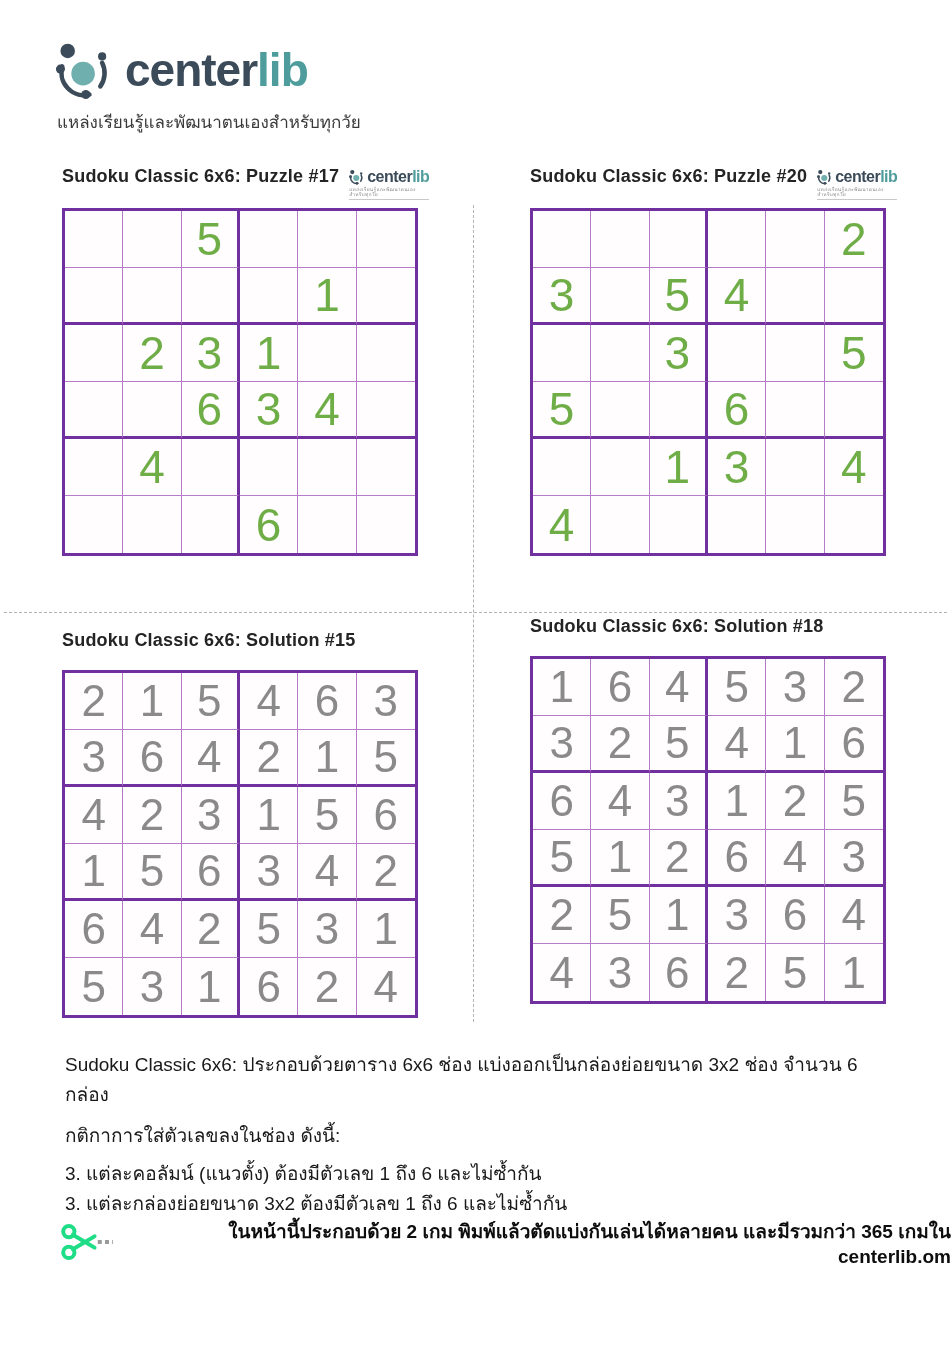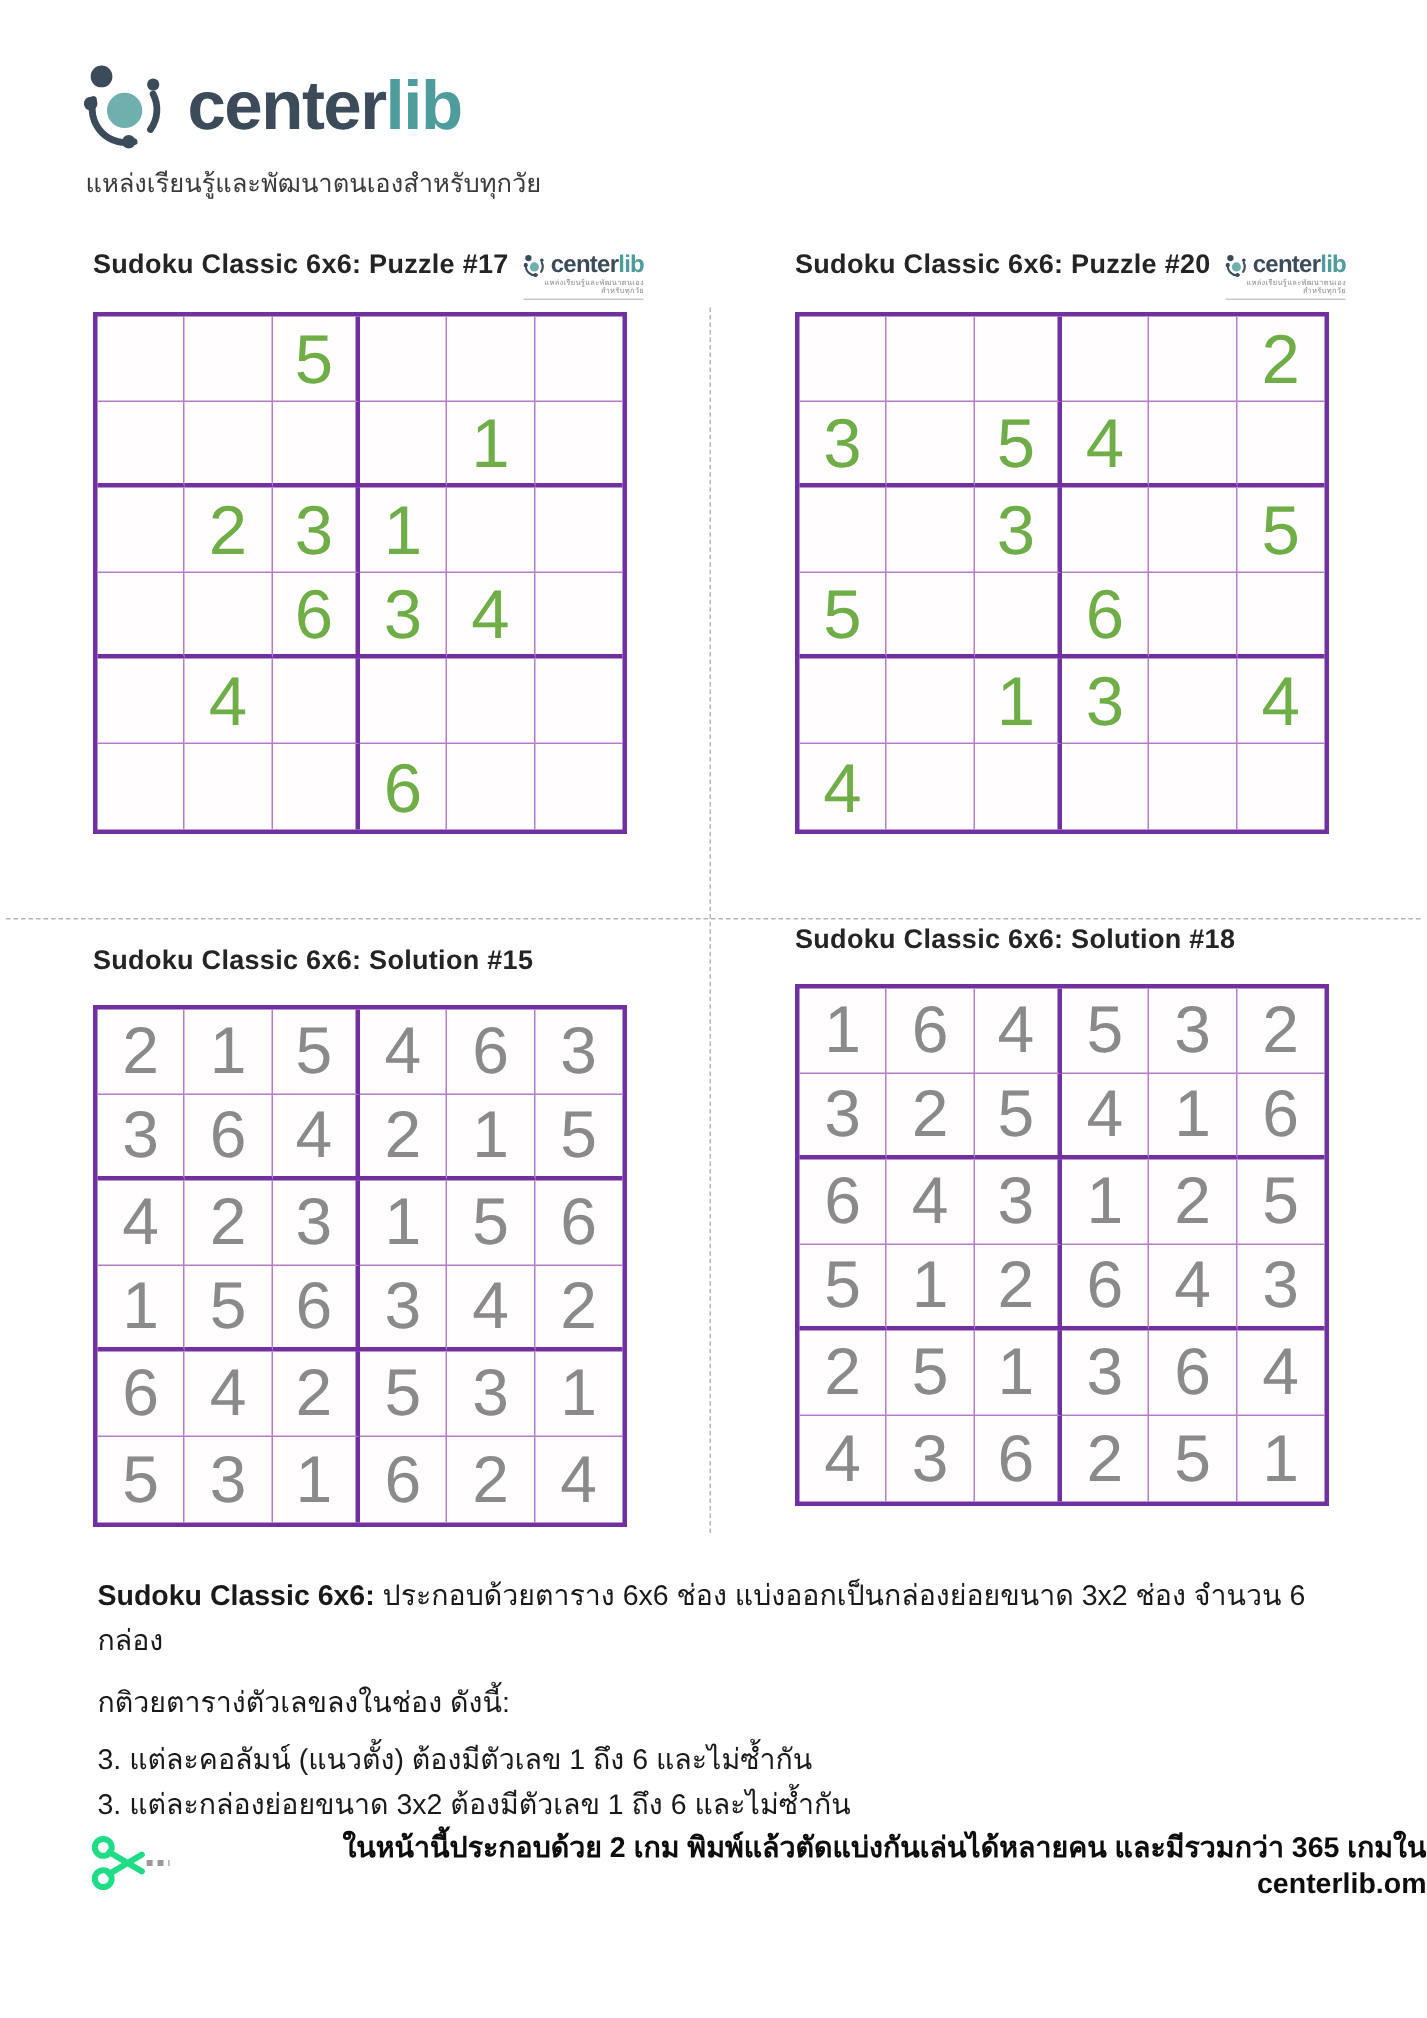--- a/index.html
+++ b/index.html
@@ -10,21 +10,21 @@
   
   .brand{position:absolute;left:55px;top:40px;display:flex;align-items:center;gap:12px;}
   .brand-word{font-size:46px;font-weight:700;letter-spacing:-1px;line-height:1;}
   .brand-word .p1{color:var(--logo-primary);}
   .brand-word .p2{color:var(--logo-secondary);}
   .brand-tagline{position:absolute;left:57px;top:108px;font-size:17px;color:#3a3a3a;}
   .logo-dark{fill:var(--logo-primary);}
   .logo-teal{fill:var(--logo-icon-fill);}
   .logo-arc{stroke:var(--logo-primary);fill:none;stroke-linecap:round;}
   
-  .quad{position:absolute;width:356px;text-align:right;}
+  .quad{position:absolute;width:356px;}
   .q1{left:62px;top:166px;}
   .q2{left:530px;top:166px;}
   .q3{left:62px;top:630px;}
   .q4{left:530px;top:616px;}
   .quad-head{display:flex;align-items:flex-start;gap:10px;height:40px;}
   .q1 .quad-head,.q2 .quad-head{height:42px;}
   .quad-title{margin:0;font-size:18px;font-weight:600;color:#242424;letter-spacing:.2px;white-space:nowrap;}
   .minilogo{display:flex;flex-direction:column;margin-top:3px;line-height:1;}
   .minilogo-row{display:flex;align-items:center;gap:3px;}
   .minilogo-word{font-size:16px;font-weight:700;letter-spacing:-.5px;}
@@ -46,21 +46,21 @@
   .grid.puzzle .cell{color:var(--puzzle-number);}
   .grid.solution .cell{color:var(--solution-number);font-size:44px;}
   
   .cut-v{position:absolute;left:473px;top:205px;height:817px;width:0;border-left:1px dashed var(--cut-line);}
   .cut-h{position:absolute;left:4px;right:4px;top:612px;height:0;border-top:1px dashed var(--cut-line);}
   
   .desc{position:absolute;left:65px;top:1050px;width:840px;font-size:19px;color:#191919;}
   .desc p{margin:0;line-height:30px;}
   .desc .lead{margin-bottom:11px;}
   .desc .sub{margin-bottom:8px;}
-  .desc b{font-weight:700;}
+  .desc b{font-weight:400;}
   
   .footer{position:absolute;left:60px;top:1216px;display:flex;align-items:center;gap:16px;}
   .footer-note{font-size:19px;font-weight:700;color:#0d0d0d;text-align:right;}
   .scissor-part{stroke:var(--scissors);fill:none;}
   .scissor-dash{stroke:#9a9a9a;}
 </style>
 </head>
 <body>
 
 <div class="page">
@@ -283,21 +283,21 @@
         <div class="cell lr">5</div>
         <div class="cell lc lr">1</div>
       </div>
   </section>
 
   <div class="cut-v"></div>
   <div class="cut-h"></div>
 
   <div class="desc">
     <p class="lead"><b>Sudoku Classic 6x6:</b><span> ประกอบด้วยตาราง 6x6 ช่อง แบ่งออกเป็นกล่องย่อยขนาด 3x2 ช่อง จำนวน 6 กล่อง</span></p>
-    <p class="sub">กติวยตาราง่ตัวเลขลงในช่อง ดังนี้:</p>
+    <p class="sub">กติกาการใส่ตัวเลขลงในช่อง ดังนี้:</p>
     <p class="rule">3. แต่ละคอลัมน์ (แนวตั้ง) ต้องมีตัวเลข 1 ถึง 6 และไม่ซ้ำกัน</p>
     <p class="rule">3. แต่ละกล่องย่อยขนาด 3x2 ต้องมีตัวเลข 1 ถึง 6 และไม่ซ้ำกัน</p>
   </div>
 
   <div class="footer">
     <svg width="56" height="44" viewBox="0 0 68 48" aria-hidden="true">
       <circle class="scissor-part" cx="11" cy="11" r="7" stroke-width="5"></circle>
       <circle class="scissor-part" cx="11" cy="37" r="7" stroke-width="5"></circle>
       <line class="scissor-part" x1="16" y1="15" x2="43" y2="31" stroke-width="5" stroke-linecap="round"></line>
       <line class="scissor-part" x1="16" y1="33" x2="43" y2="17" stroke-width="5" stroke-linecap="round"></line>

